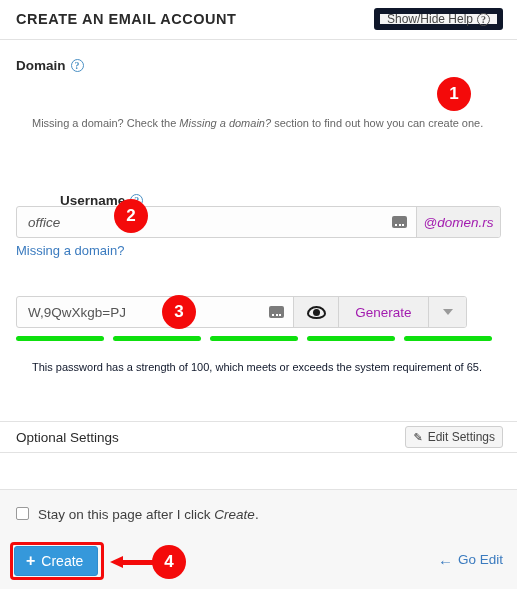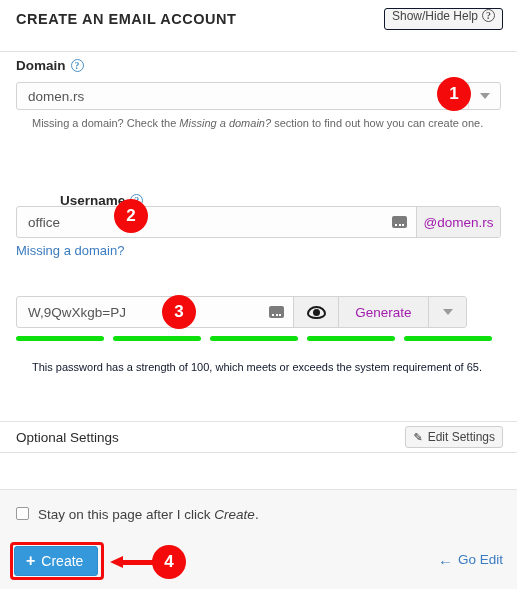--- a/index.html
+++ b/index.html
@@ -7,33 +7,33 @@
     width: 517px; height: 589px;
     background: #ffffff;
     font-family: "Liberation Sans", sans-serif;
     color: #333333;
     overflow: hidden;
   }
   .page { position: relative; width: 517px; height: 589px; background:#fff; }
 
   
   .header {
-    position: absolute; left: 0; top: 0; width: 517px; height: 52px;
+    position: absolute; left: 0; top: 0; width: 517px; height: 40px;
     border-bottom: 1px solid #e2e2e2;
   }
   .page-title {
     position: absolute; left: 16px; top: 11px;
     font-size: 14.5px; font-weight: bold; letter-spacing: .55px;
     color: #2a2a2a;
   }
   .btn-help {
     position: absolute; right: 14px; top: 8px;
     height: 22px; padding: 0 7px;
-    display: flex; align-items: flex-start; gap: 4px;
-    background: #f5f5f5; border: 1px solid #0f172a; border-radius: 3px;
+    display: flex; align-items: center; gap: 4px;
+    background: #f5f5f5; border: 6px solid #0f172a; border-radius: 3px;
     font-size: 12px; color: #444; cursor: pointer; white-space: nowrap;
   }
 
   
   .field-label {
     position: absolute; left: 16px;
     font-size: 13.5px; font-weight: bold; color: #2a2a2a;
     display: flex; align-items: center; gap: 5px;
   }
   .qmark {
@@ -174,38 +174,31 @@
       <span>Show/Hide Help</span>
       <span class="qmark dark">?</span>
     </div>
   </div>
 
   <div class="field-label" style="top:58px;">
     <span>Domain</span>
     <span class="qmark">?</span>
   </div>
 
-  <div class="input-box" style="left:16px; top:82px; width:485px; height:28px;">
-    <span class="val">domen.rs</span>
-    <span style="flex:1"></span>
-    <span style="width:32px; display:flex; align-items:center; justify-content:center; border-left:1px solid #e4e4e4; height:100%;">
-      <span class="caret-down"></span>
-    </span>
-  </div>
 
   <div class="helper-text" style="top:114px;">
     <span>Missing a domain? Check the </span><i>Missing a domain?</i><span> section to find out how you can create one.</span>
   </div>
 
   <div class="field-label" style="top:193px;margin-left:44px;">
     <span>Username</span>
     <span class="qmark">?</span>
   </div>
 
-  <div class="input-box" style="left:16px; top:206px; width:485px; height:32px; padding:0; overflow:hidden;">
+  <div class="input-box" style="left:16px; top:206px; width:485px; height:32px; padding:0; overflow:hidden;font-style:italic;">
     <span class="val" style="flex:1;">office</span>
     <span style="padding-right:9px; display:flex; align-items:center;">
       <span class="kbd-icon">
           <i></i>
           <i></i>
           <i></i>
         </span>
     </span>
     <span class="addon" style="width:84px;">
       <span>@domen.rs</span>

